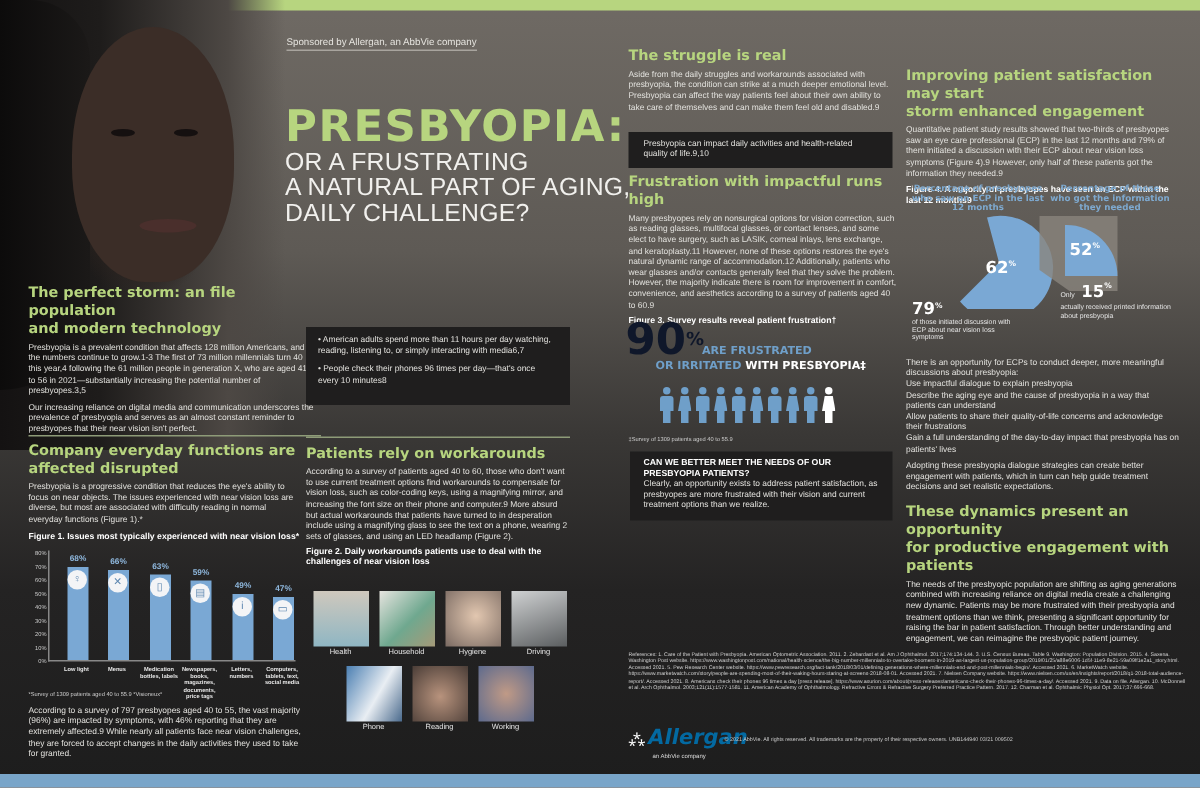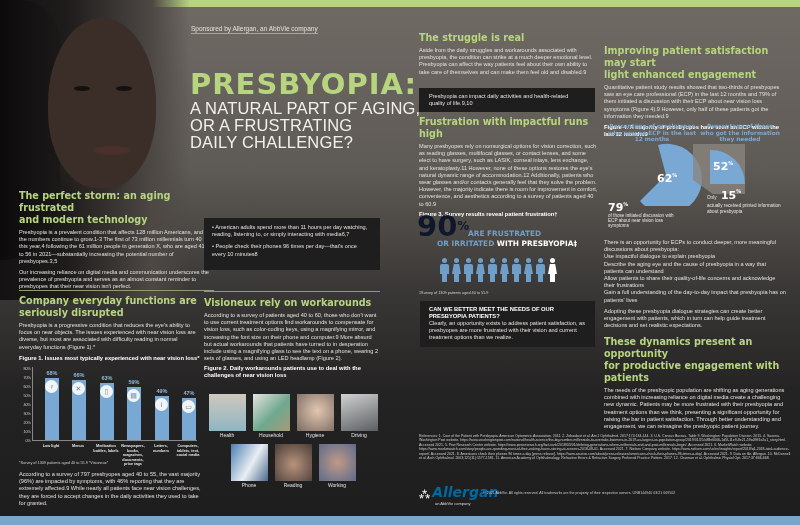--- a/index.html
+++ b/index.html
@@ -83,45 +83,45 @@
     <div class="eye" style="left:26px;top:68px;"></div>
     <div class="eye" style="left:68px;top:68px;"></div>
     <div class="lips" style="left:45px;top:128px;"></div>
   </div>
 </div>
 
 <div class="sponsor">Sponsored by Allergan, an AbbVie company</div>
 
 <div class="hero-title">
   <div class="big">PRESBYOPIA:</div>
+  <div class="sub">OR A FRUSTRATING</div>
   <div class="sub">A NATURAL PART OF AGING,</div>
-  <div class="sub">OR A FRUSTRATING</div>
   <div class="sub">DAILY CHALLENGE?</div>
 </div>
 
 <div class="col" style="left:19px;top:190px;width:190px;">
-  <h2>The perfect storm: an aging frustrated</h2>
+  <h2>The perfect storm: an file population</h2>
   <h2>and modern technology</h2>
   <p style="margin-top:3px;">Presbyopia is a prevalent condition that affects 128 million Americans, and the numbers continue to grow.1-3 The first of 73 million millennials turn 40 this year,4 following the 61 million people in generation X, who are aged 41 to 56 in 2021—substantially increasing the potential number of presbyopes.3,5</p>
   <p style="margin-top:4px;">Our increasing reliance on digital media and communication underscores the prevalence of presbyopia and serves as an almost constant reminder to presbyopes that their near vision isn't perfect.</p>
 </div>
 
 <div class="col box" style="left:204px;top:218px;width:176px;height:52px;">
   <ul>
     <li>American adults spend more than 11 hours per day watching, reading, listening to, or simply interacting with media6,7</li>
     <li>People check their phones 96 times per day—that's once every 10 minutes8</li>
   </ul>
 </div>
 
 <div class="divider" style="left:19px;top:290px;width:195px;"></div>
 <div class="divider" style="left:204px;top:291px;width:176px;"></div>
 
 <div class="col" style="left:19px;top:295px;width:182px;">
   <h2>Company everyday functions are</h2>
-  <h2>seriously disrupted</h2>
+  <h2>affected disrupted</h2>
   <p style="margin-top:3px;">Presbyopia is a progressive condition that reduces the eye's ability to focus on near objects. The issues experienced with near vision loss are diverse, but most are associated with difficulty reading in normal everyday functions (Figure 1).*</p>
   <div class="fig-title" style="margin-top:4px;">Figure 1. Issues most typically experienced with near vision loss*</div>
 </div>
 
 <div class="chart1">
   <div class="yaxis">
     <span style="bottom:-2px;">0%</span>
     <span style="bottom:7px;">10%</span>
     <span style="bottom:16px;">20%</span>
     <span style="bottom:25px;">30%</span>
@@ -163,21 +163,21 @@
     <span style="left:101px;top:77px;">Newspapers, books, magazines, documents, price tags</span>
     <span style="left:129px;top:77px;">Letters, numbers</span>
     <span style="left:156px;top:77px;">Computers, tablets, text, social media</span>
   </div>
 </div>
 
 <div class="col" style="left:19px;top:461px;width:90px;font-size:3.8px;line-height:4.6px;color:#cfcfcf;">*Survey of 1309 patients aged 40 to 55.9 *Visioneux*</div>
 <p class="col" style="left:19px;top:471px;width:182px;">According to a survey of 797 presbyopes aged 40 to 55, the vast majority (96%) are impacted by symptoms, with 46% reporting that they are extremely affected.9 While nearly all patients face near vision challenges, they are forced to accept changes in the daily activities they used to take for granted.</p>
 
 <div class="col" style="left:204px;top:297px;width:176px;">
-  <h2>Visioneux rely on workarounds</h2>
+  <h2>Patients rely on workarounds</h2>
   <p style="margin-top:3px;">According to a survey of patients aged 40 to 60, those who don't want to use current treatment options find workarounds to compensate for vision loss, such as color-coding keys, using a magnifying mirror, and increasing the font size on their phone and computer.9 More absurd but actual workarounds that patients have turned to in desperation include using a magnifying glass to see the text on a phone, wearing 2 sets of glasses, and using an LED headlamp (Figure 2).</p>
   <div class="fig-title" style="margin-top:3px;">Figure 2. Daily workarounds patients use to deal with the challenges of near vision loss</div>
 </div>
 
 <div class="tile" style="left:209px;top:394px;background:linear-gradient(#cfc8bd,#8fb6c3);"></div>
 <div class="tile-label" style="left:205px;top:432px;">Health</div>
 <div class="tile" style="left:253px;top:394px;background:linear-gradient(135deg,#e6e4df,#6fa88f 55%,#a69a78);"></div>
 <div class="tile-label" style="left:249px;top:432px;">Household</div>
 <div class="tile" style="left:297px;top:394px;background:radial-gradient(circle at 55% 45%,#e2c7b0,#7a6a62);"></div>
 <div class="tile-label" style="left:293px;top:432px;">Hygiene</div>
@@ -263,21 +263,21 @@
 
 <div class="col" style="left:419px;top:291px;font-size:3.8px;color:#cfcfcf;">‡Survey of 1309 patients aged 40 to 55.9</div>
 
 <div class="col box" style="left:420px;top:301px;width:175px;height:46px;padding:5px 9px;">
   <div style="font-size:5.8px;font-weight:bold;color:#fff;line-height:6.8px;">CAN WE BETTER MEET THE NEEDS OF OUR PRESBYOPIA PATIENTS?</div>
   <p>Clearly, an opportunity exists to address patient satisfaction, as presbyopes are more frustrated with their vision and current treatment options than we realize.</p>
 </div>
 
 <div class="col" style="left:604px;top:45px;width:182px;">
   <h2>Improving patient satisfaction may start</h2>
-  <h2>light enhanced engagement</h2>
+  <h2>storm enhanced engagement</h2>
   <p style="margin-top:3px;">Quantitative patient study results showed that two-thirds of presbyopes saw an eye care professional (ECP) in the last 12 months and 79% of them initiated a discussion with their ECP about near vision loss symptoms (Figure 4).9 However, only half of these patients got the information they needed.9</p>
   <div class="fig-title" style="margin-top:4px;">Figure 4. A majority of presbyopes have seen an ECP within the last 12 months9</div>
 </div>
 
 <div class="f4-label" style="left:607px;top:123px;width:90px;">Percentage of presbyopes who saw an ECP in the last 12 months</div>
 <div class="f4-label" style="left:700px;top:123px;width:80px;">Percentage of those who got the information they needed</div>
 
 <svg style="position:absolute;left:635px;top:142px;" width="115" height="64">
   <path d="M 18 0 A 35 35 0 1 1 0 56 L 26 30 Z" fill="#7aa8d4" transform="translate(5,3)"></path>
   <polygon points="58,2 110,2 110,52 78,52 58,38" fill="#8a847d" opacity="0.8"></polygon>

